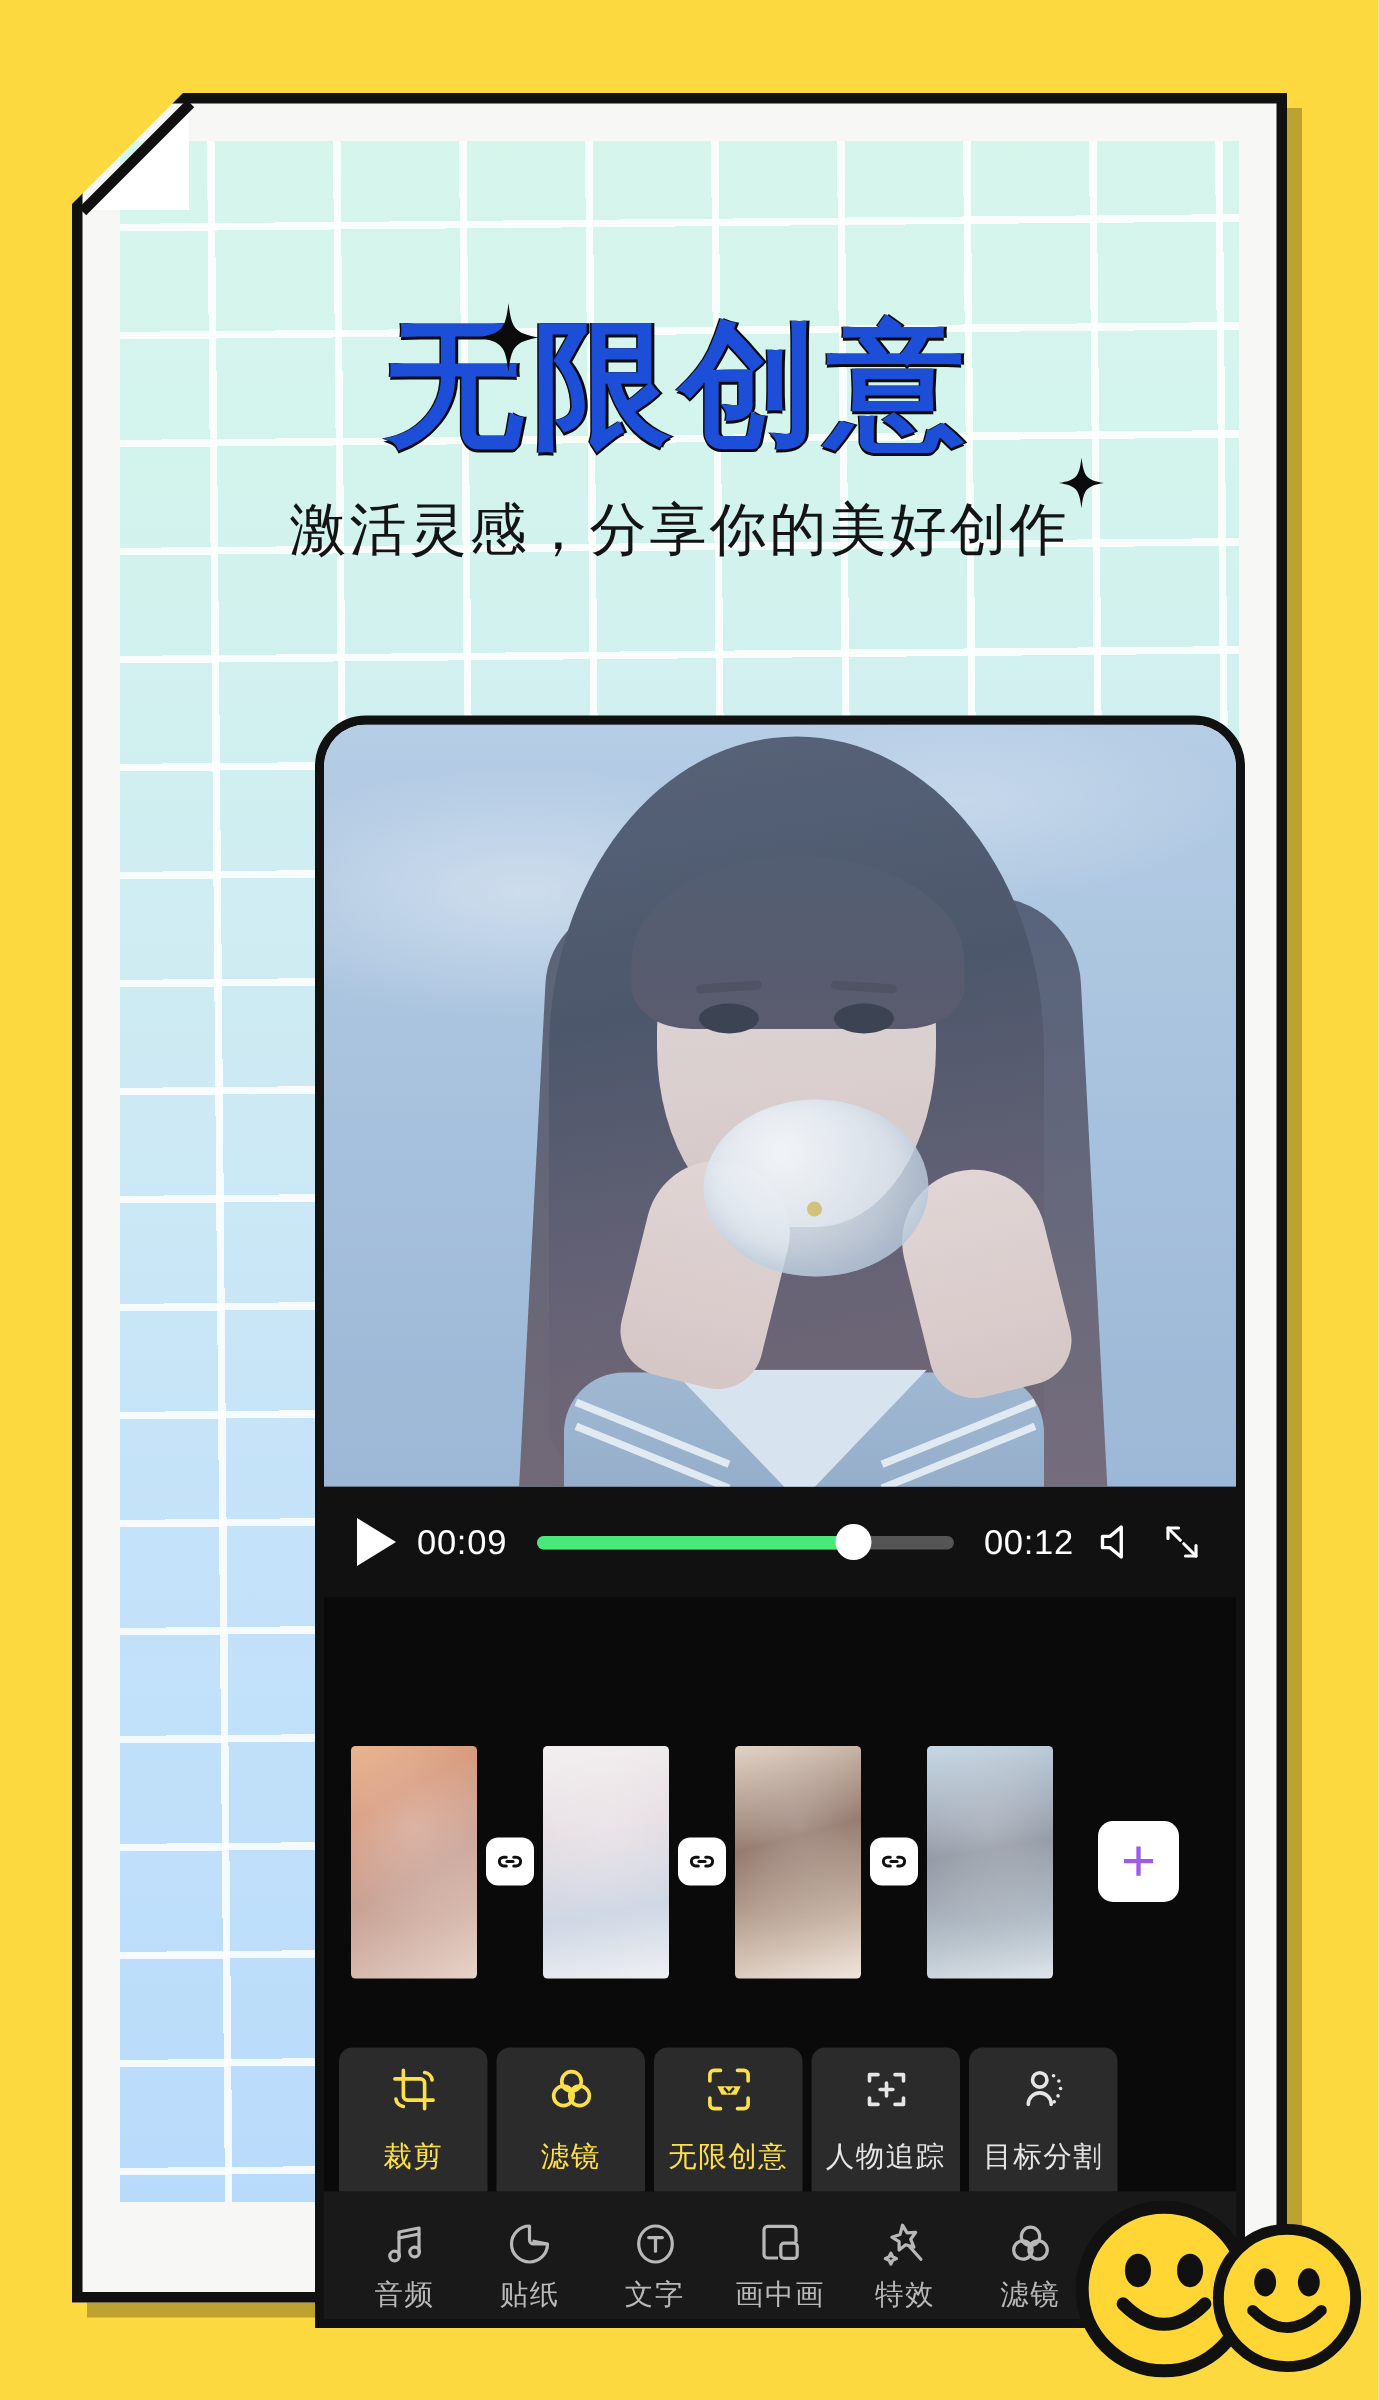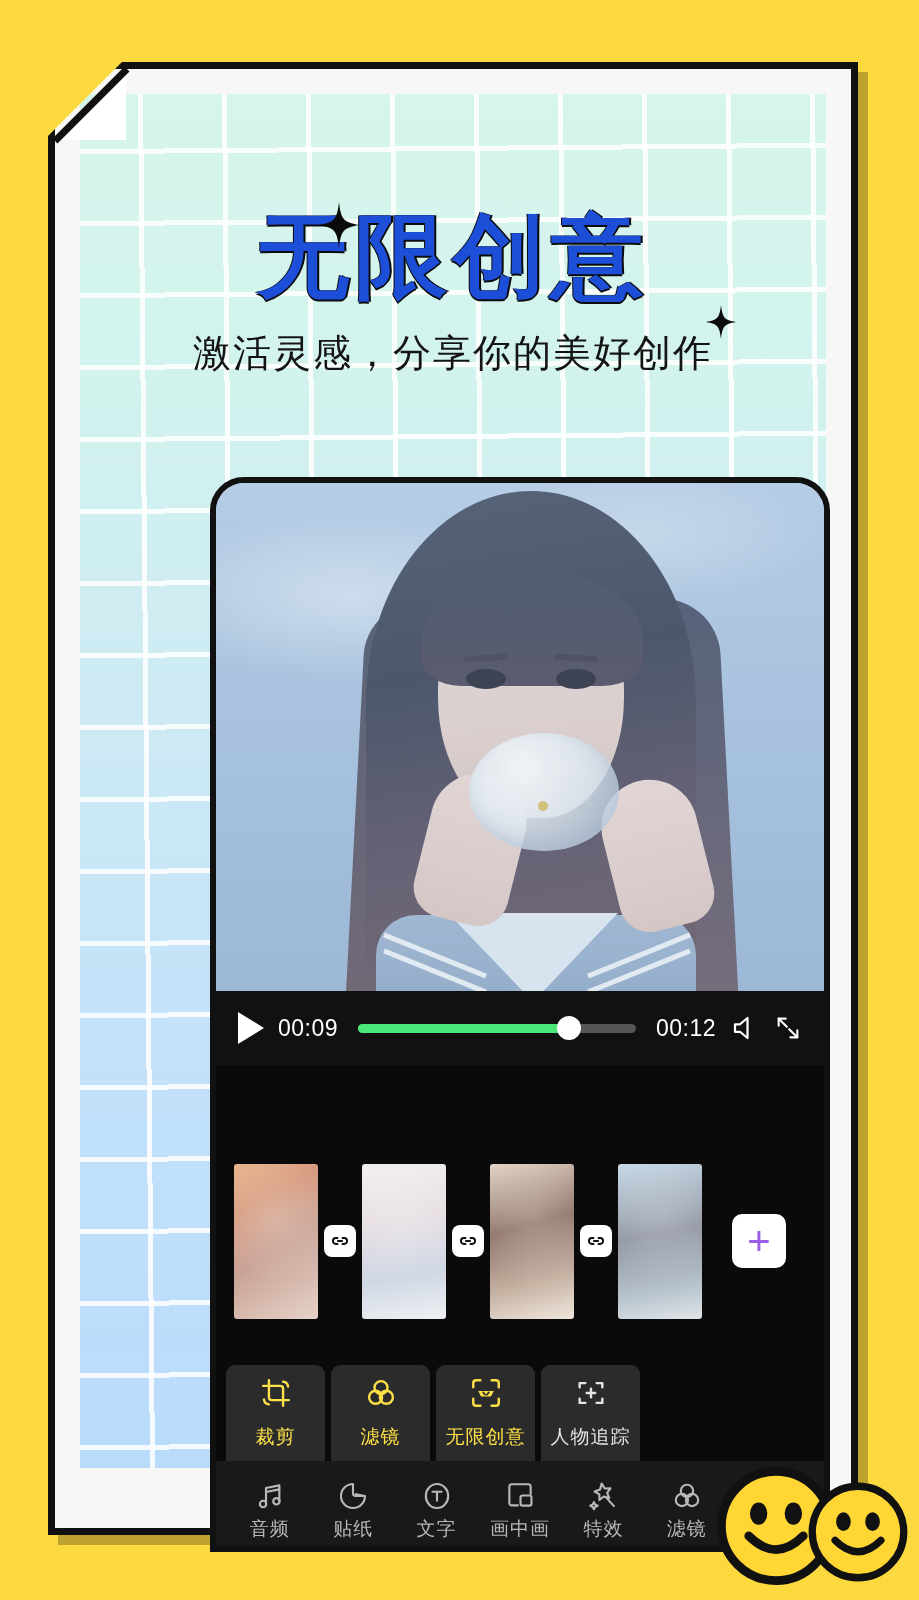--- a/index.html
+++ b/index.html
@@ -399,20 +399,34 @@
               <path d="M16 5 H20 V8"></path>
             <path d="M20 16 V19 H16"></path>
               <path d="M8 19 H4 V16"></path>
             <path d="M12 9 V15"></path>
               <path d="M9 12 H15"></path>
           </svg>
         </span>
         <span class="tool-label">人物追踪</span>
       </div>
 
+      <div class="tool dim">
+        <span>
+          <svg width="34" height="34" viewBox="0 0 24 24" fill="none" stroke="currentColor" stroke-width="1.7" stroke-linecap="round" stroke-linejoin="round">
+            <circle cx="10" cy="7.5" r="3.4"></circle>
+            <path d="M4.6 19 A5.4 5.4 0 0 1 15.4 19"></path>
+            <path d="M16.5 5.5 h0.01"></path>
+              <path d="M19 8 h0.01"></path>
+            <path d="M19.8 11.5 h0.01"></path>
+              <path d="M18.6 15 h0.01"></path>
+            <path d="M16.8 17.8 h0.01"></path>
+          </svg>
+        </span>
+        <span class="tool-label">目标分割</span>
+      </div>
 
     </div>
 
     <div class="navbar">
 
       <div class="navitem">
         <span>
           <svg width="32" height="32" viewBox="0 0 24 24" fill="none" stroke="currentColor" stroke-width="1.6" stroke-linecap="round" stroke-linejoin="round">
             <path d="M9 18 V6 L19 4 V16"></path>
             <circle cx="6.8" cy="18" r="2.4"></circle>

